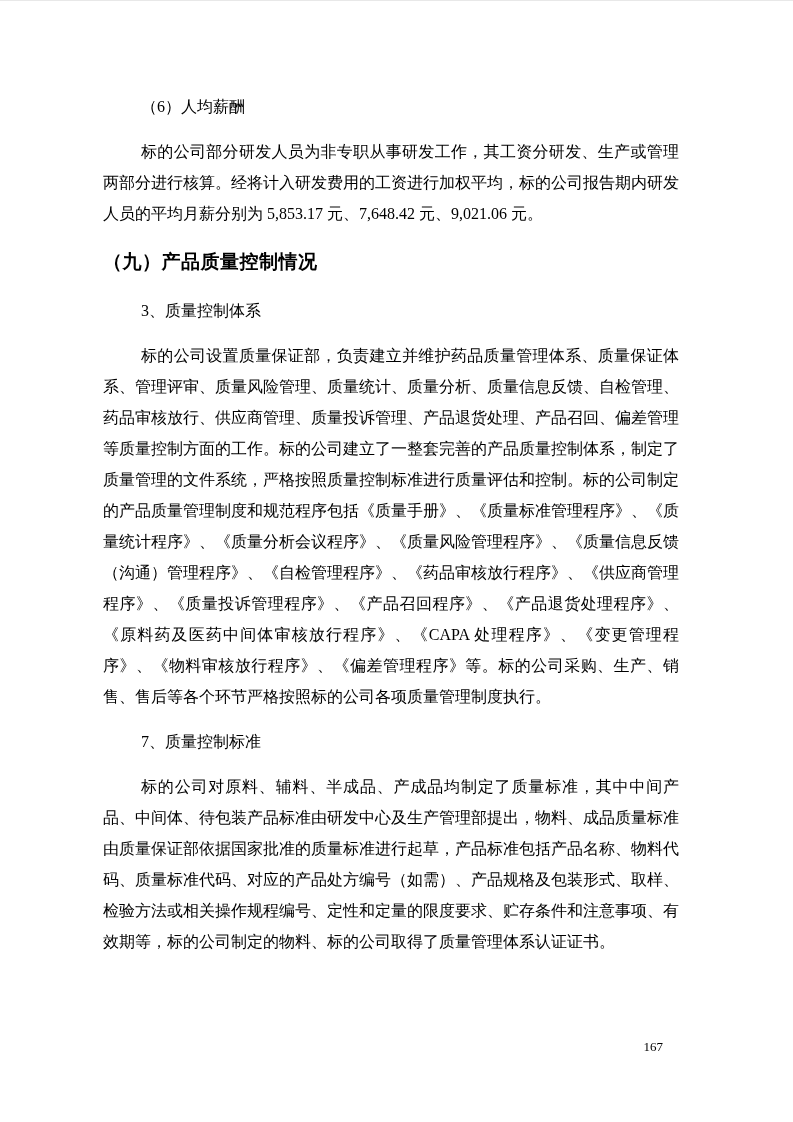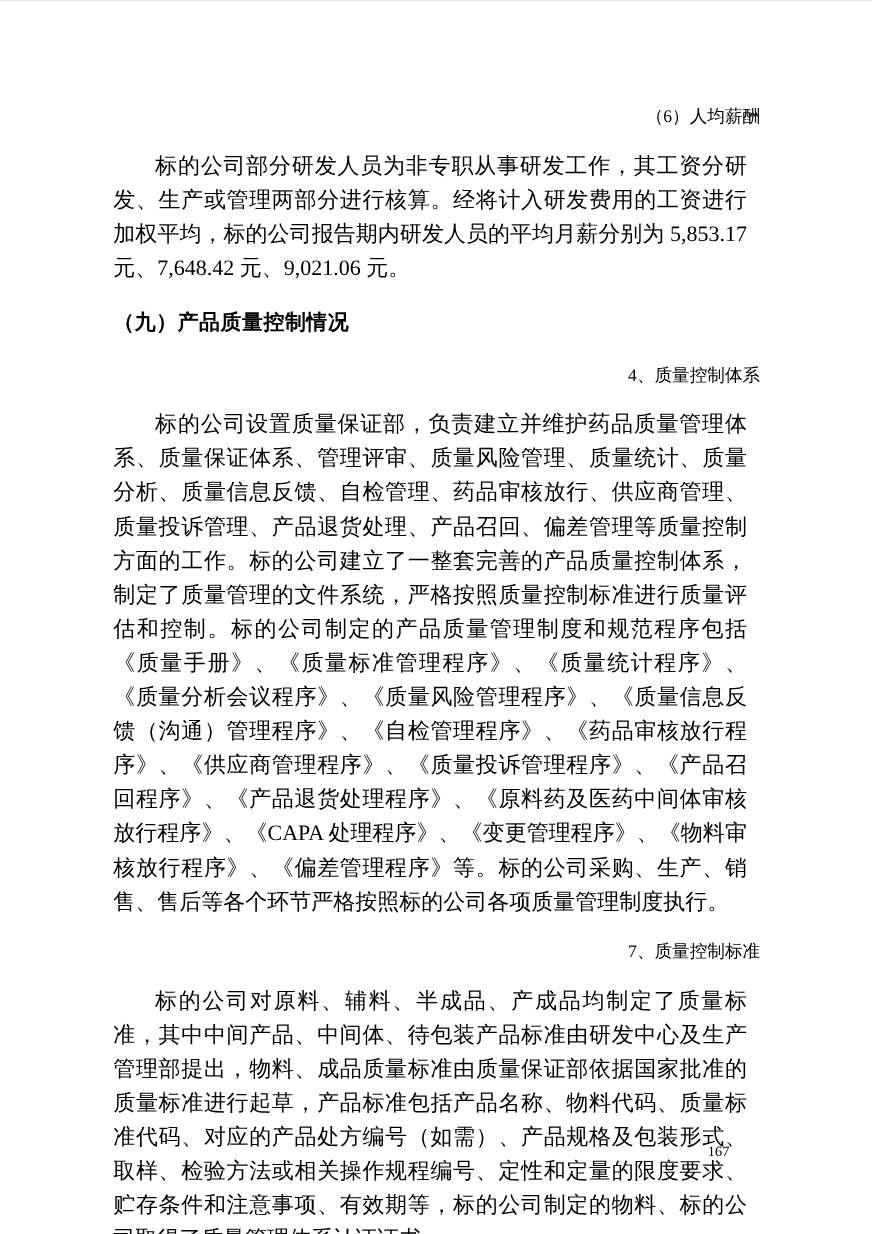--- a/index.html
+++ b/index.html
@@ -20,35 +20,35 @@
     font-family: "Liberation Serif", "DejaVu Serif", serif;
     overflow: hidden;
   }
   .content {
     position: absolute;
     top: 90px;
     left: 103px;
     width: 588px;
   }
   .body-para {
-    font-size: 20px;
+    font-size: 16px;
     line-height: 31px;
     text-align: justify;
     text-justify: inter-character;
     margin: 0 12px 14px 0;
   }
   .indent {
     text-indent: 38px;
   }
   .subhead {
     font-size: 16px;
     line-height: 31px;
     margin: 0 0 14px 0;
     text-indent: 38px;
-    text-align: right;
+    text-align: left;
   }
   .section-heading {
     font-family: Liberation Mono, monospace;
     font-weight: bold;
     font-size: 19px;
     line-height: 28px;
     margin: 20px 0 18px 0;
     letter-spacing: 0.5px;
     text-align: left;
   }
@@ -66,21 +66,21 @@
 
 <div class="page">
   <div class="content">
 
     <p class="subhead">（6）人均薪酬</p>
 
     <p class="body-para indent">标的公司部分研发人员为非专职从事研发工作，其工资分研发、生产或管理两部分进行核算。经将计入研发费用的工资进行加权平均，标的公司报告期内研发人员的平均月薪分别为 5,853.17 元、7,648.42 元、9,021.06 元。</p>
 
     <h2 class="section-heading">（九）产品质量控制情况</h2>
 
-    <p class="subhead">4、质量控制体系</p>
+    <p class="subhead">3、质量控制体系</p>
 
 
     <p class="body-para indent">标的公司设置质量保证部，负责建立并维护药品质量管理体系、质量保证体系、管理评审、质量风险管理、质量统计、质量分析、质量信息反馈、自检管理、药品审核放行、供应商管理、质量投诉管理、产品退货处理、产品召回、偏差管理等质量控制方面的工作。标的公司建立了一整套完善的产品质量控制体系，制定了质量管理的文件系统，严格按照质量控制标准进行质量评估和控制。标的公司制定的产品质量管理制度和规范程序包括《质量手册》、《质量标准管理程序》、《质量统计程序》、《质量分析会议程序》、《质量风险管理程序》、《质量信息反馈（沟通）管理程序》、《自检管理程序》、《药品审核放行程序》、《供应商管理程序》、《质量投诉管理程序》、《产品召回程序》、《产品退货处理程序》、《原料药及医药中间体审核放行程序》、《CAPA 处理程序》、《变更管理程序》、《物料审核放行程序》、《偏差管理程序》等。标的公司采购、生产、销售、售后等各个环节严格按照标的公司各项质量管理制度执行。</p>
 
     <p class="subhead">7、质量控制标准</p>
 
     <p class="body-para indent">标的公司对原料、辅料、半成品、产成品均制定了质量标准，其中中间产品、中间体、待包装产品标准由研发中心及生产管理部提出，物料、成品质量标准由质量保证部依据国家批准的质量标准进行起草，产品标准包括产品名称、物料代码、质量标准代码、对应的产品处方编号（如需）、产品规格及包装形式、取样、检验方法或相关操作规程编号、定性和定量的限度要求、贮存条件和注意事项、有效期等，标的公司制定的物料、标的公司取得了质量管理体系认证证书。</p>
 
   </div>
 

